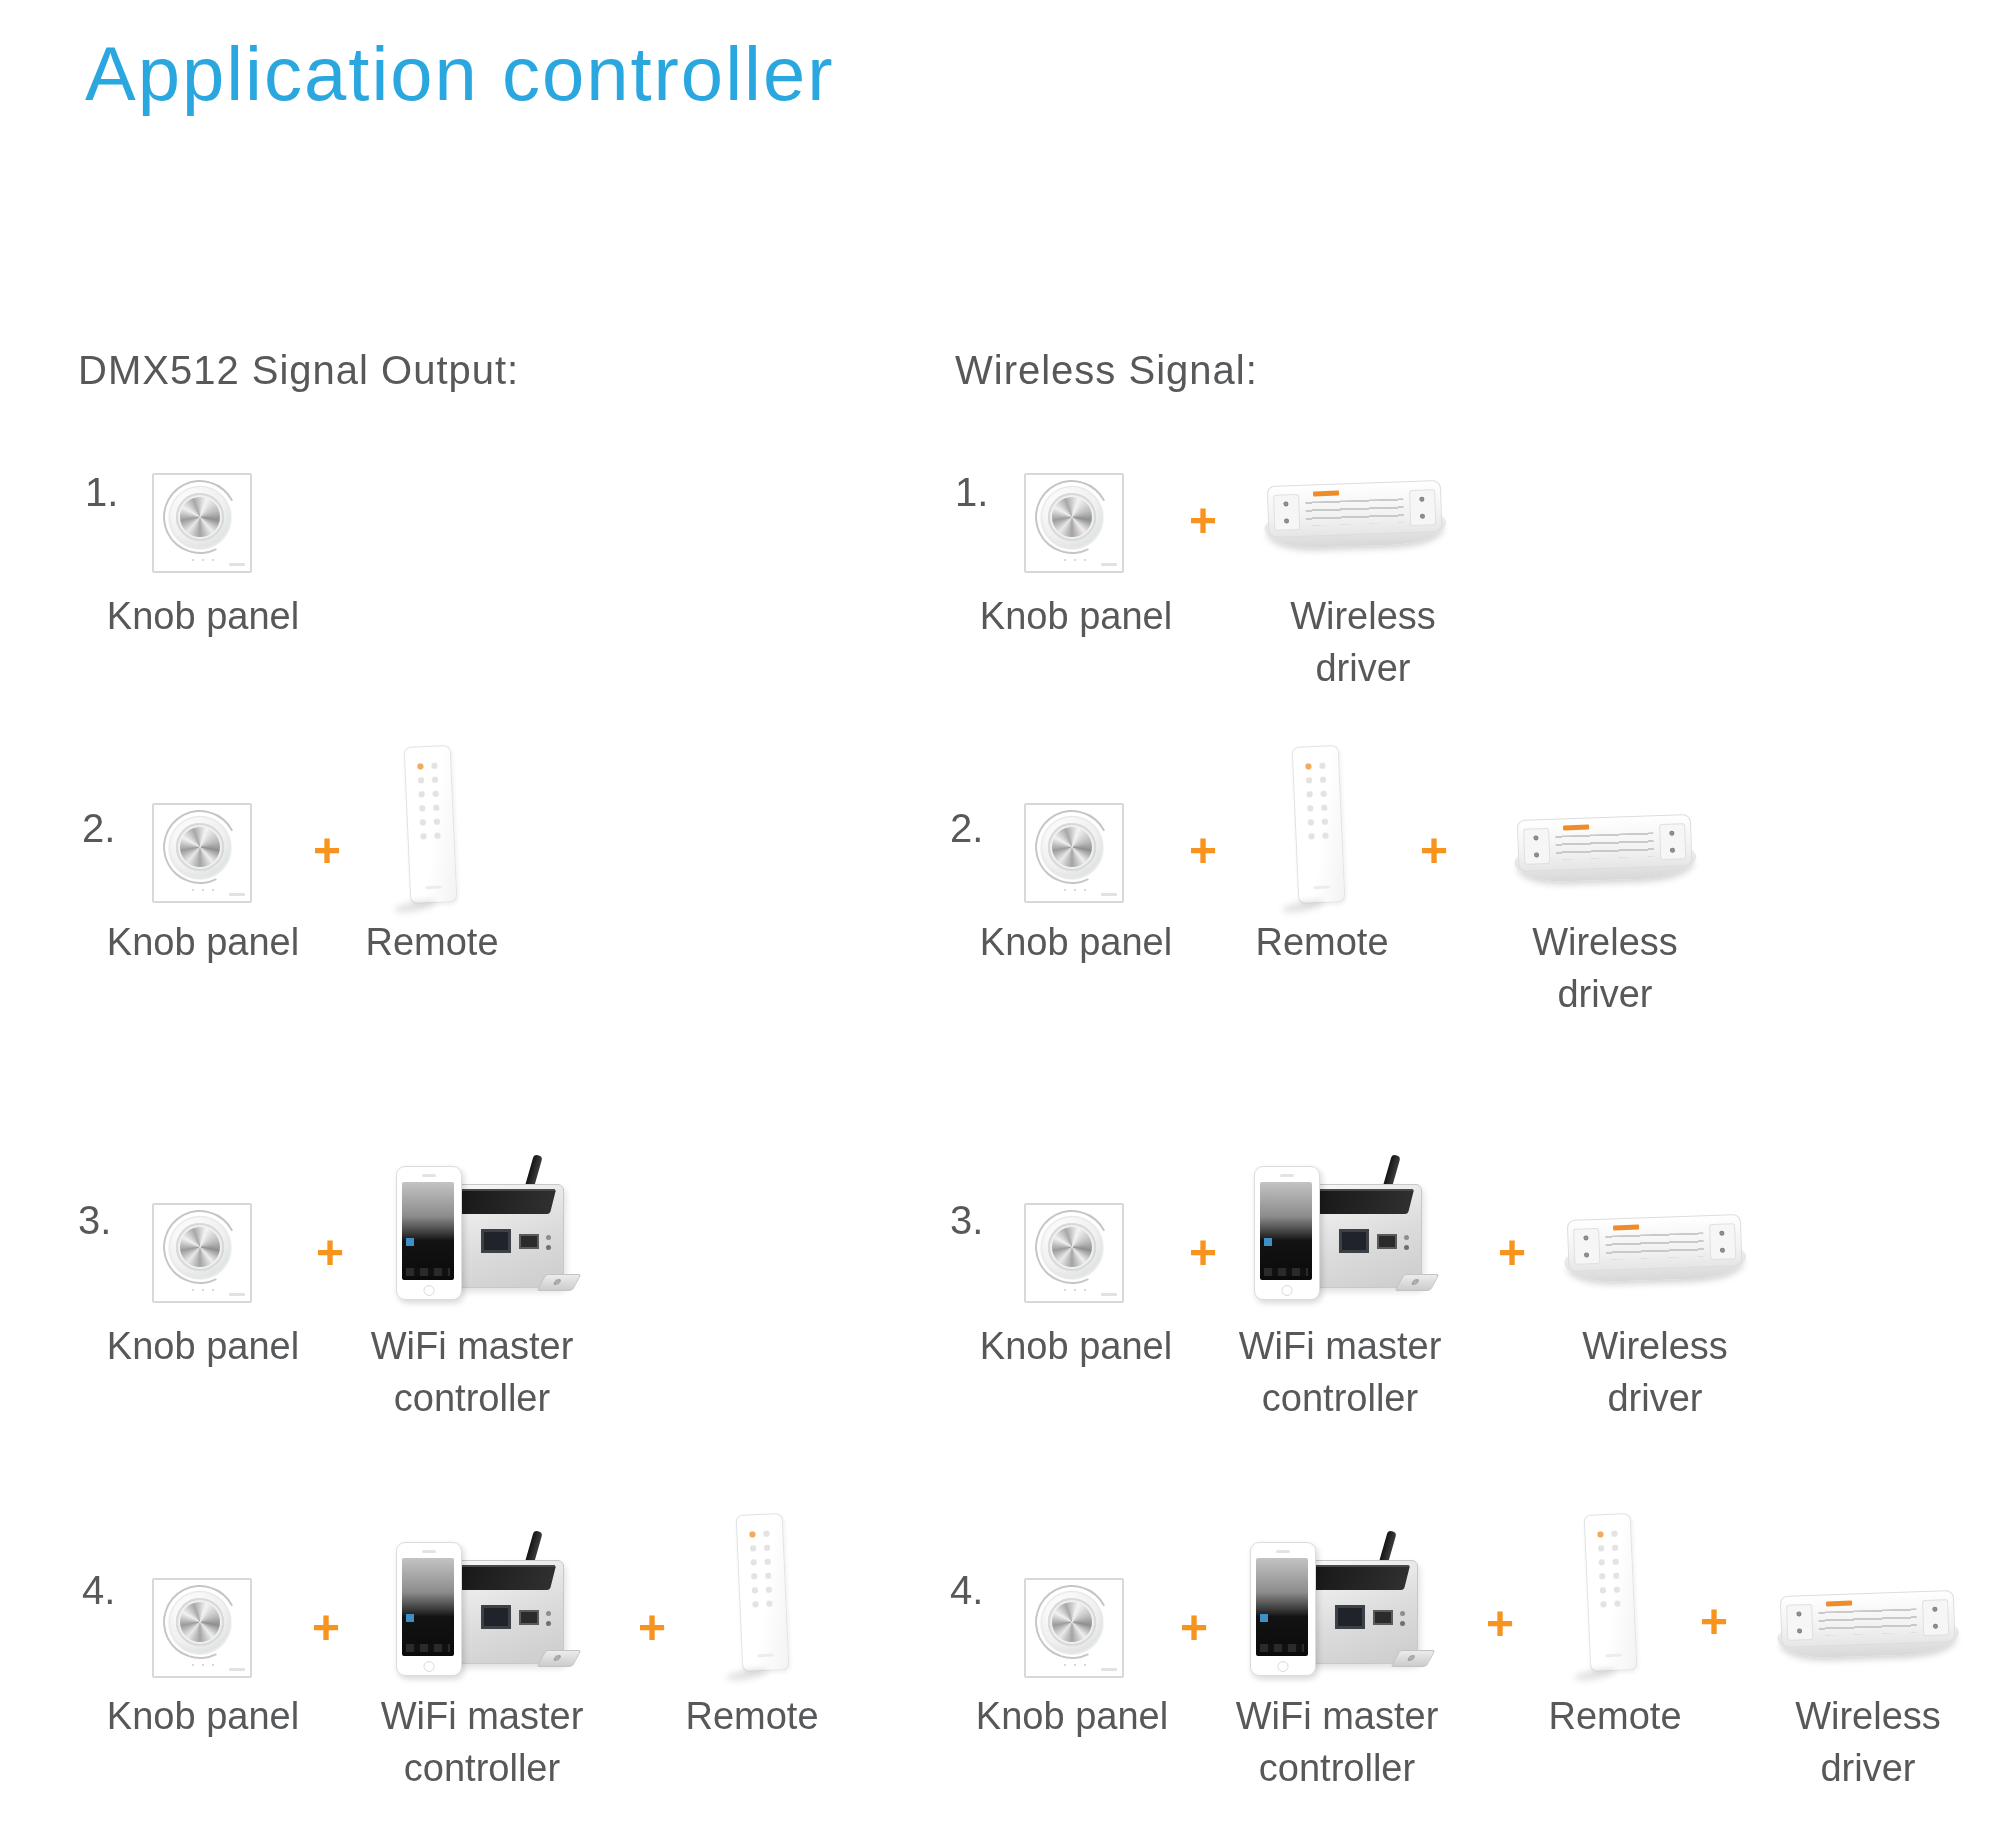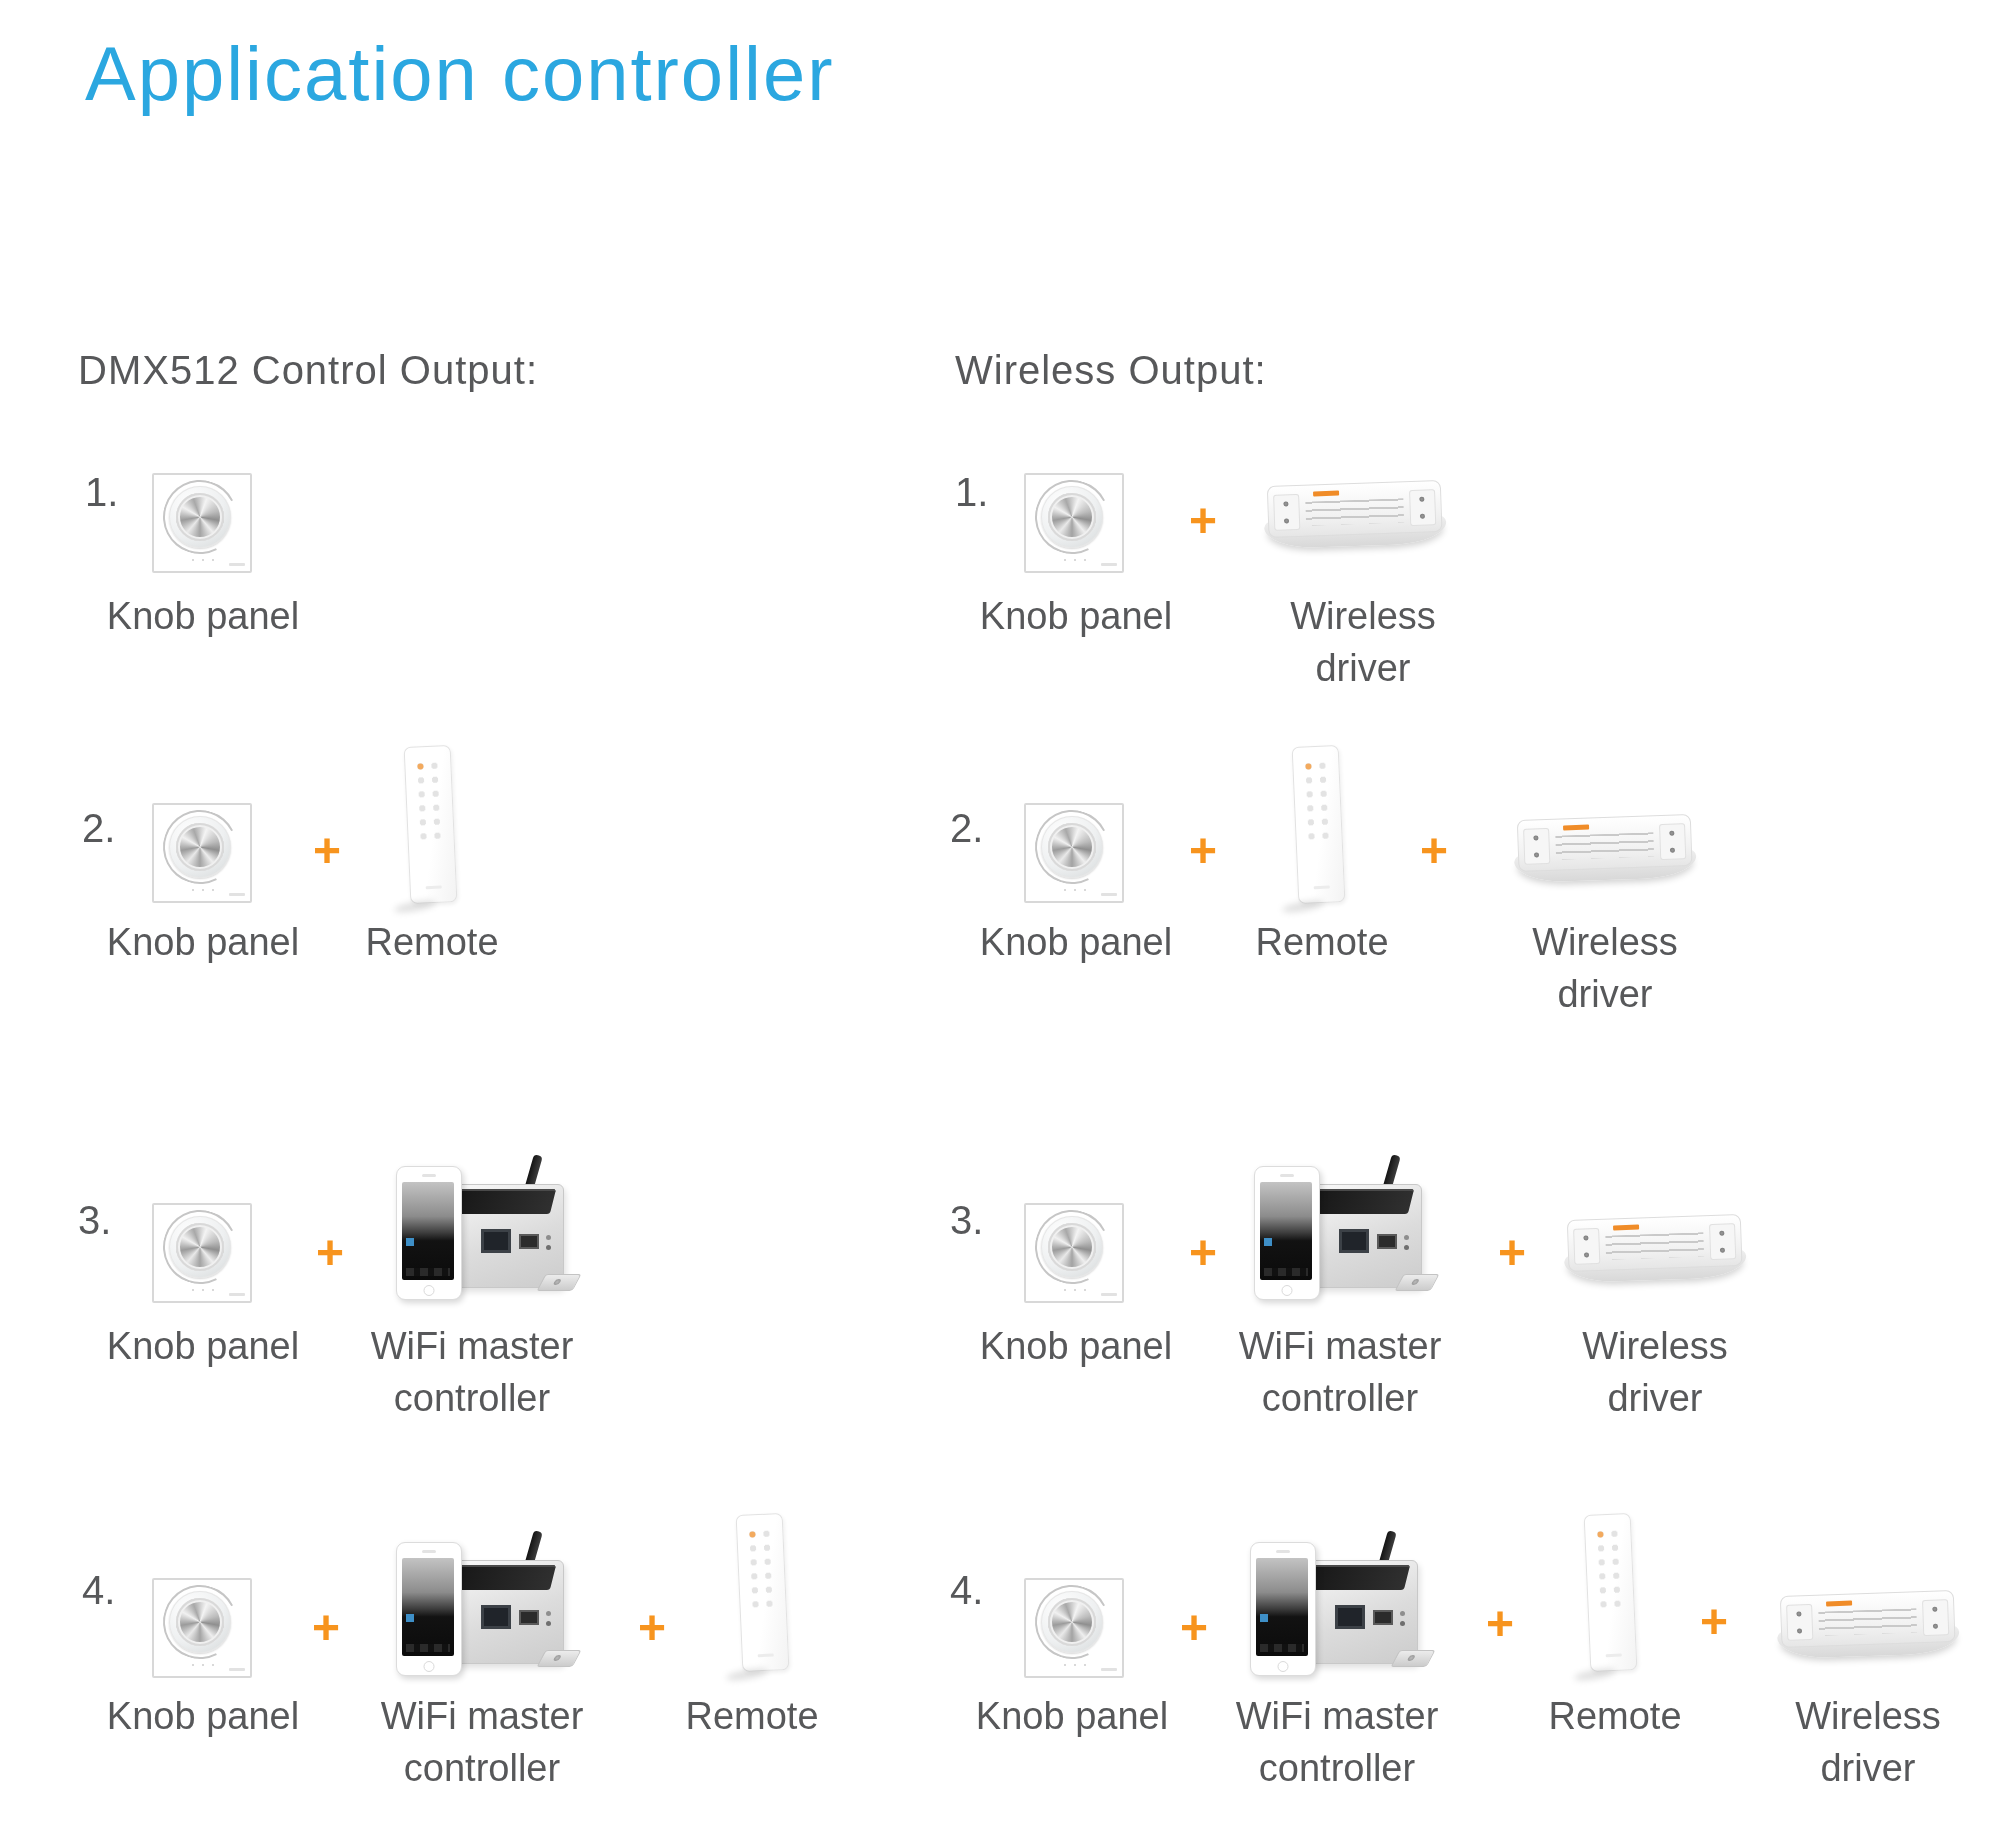--- a/index.html
+++ b/index.html
@@ -96,22 +96,22 @@
   .dr-label{left:44px;top:10px;width:98px;height:36px;}
   .dr-label::before{content:"";position:absolute;left:8px;top:0;width:26px;height:5px;background:#f08c28;border-radius:1px;}
   .dr-label::after{content:"";position:absolute;left:0;top:10px;width:98px;height:24px;
            background:repeating-linear-gradient(#c9c9c9 0 2px,transparent 2px 8px);}
 </style>
 </head>
 <body>
 
 <h1 class="abs page-title" style="left:85px;top:30px;margin:0;">Application controller</h1>
 
-<div class="abs sec-head" style="left:78px;top:348px;">DMX512 Control Output:</div>
-<div class="abs sec-head" style="left:955px;top:348px;">Wireless Output:</div>
+<div class="abs sec-head" style="left:78px;top:348px;">DMX512 Signal Output:</div>
+<div class="abs sec-head" style="left:955px;top:348px;">Wireless Signal:</div>
 
 <div class="abs num" style="left:85px;top:470px;">1.</div>
 <div class="abs dev-knob" style="left:152px;top:473px;">
   <i class="kp-arc"></i>
     <i class="kp-ring"></i>
     <i class="kp-knob"></i>
     <i class="kp-tick"></i>
     <i class="kp-logo"></i>
 </div>
 <div class="abs lbl" style="left:83px;top:590px;width:240px;">Knob panel</div>

